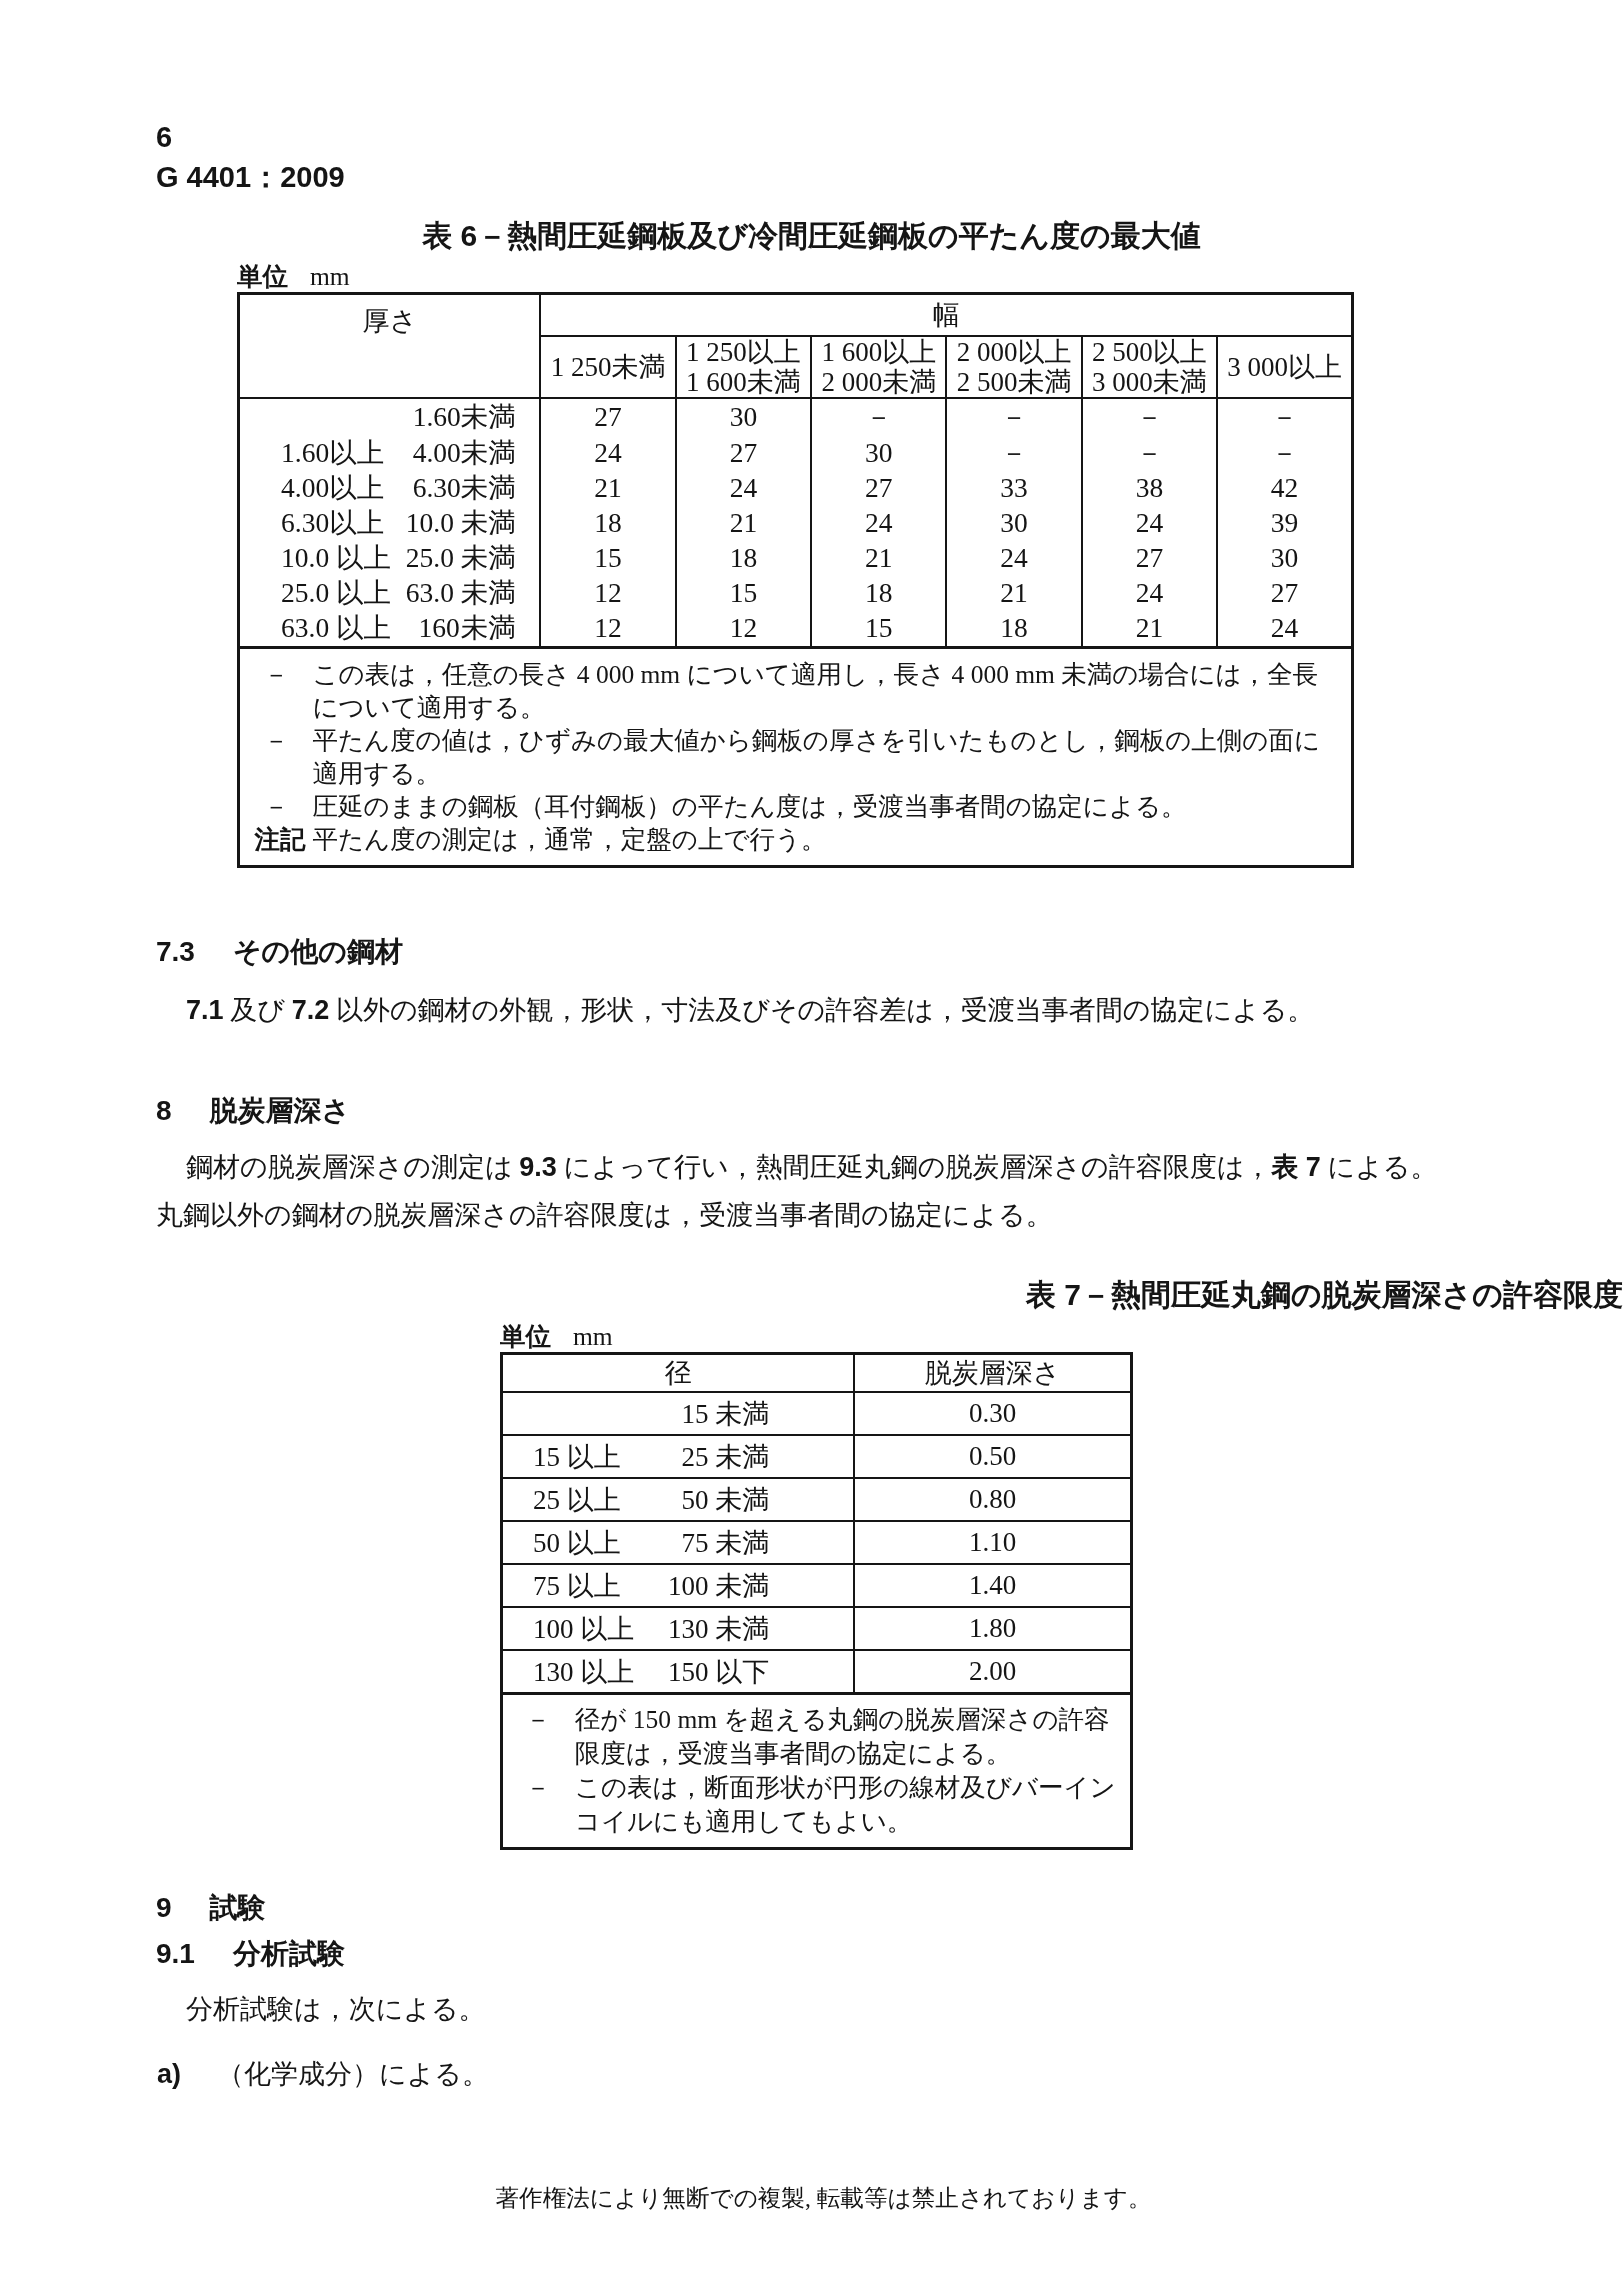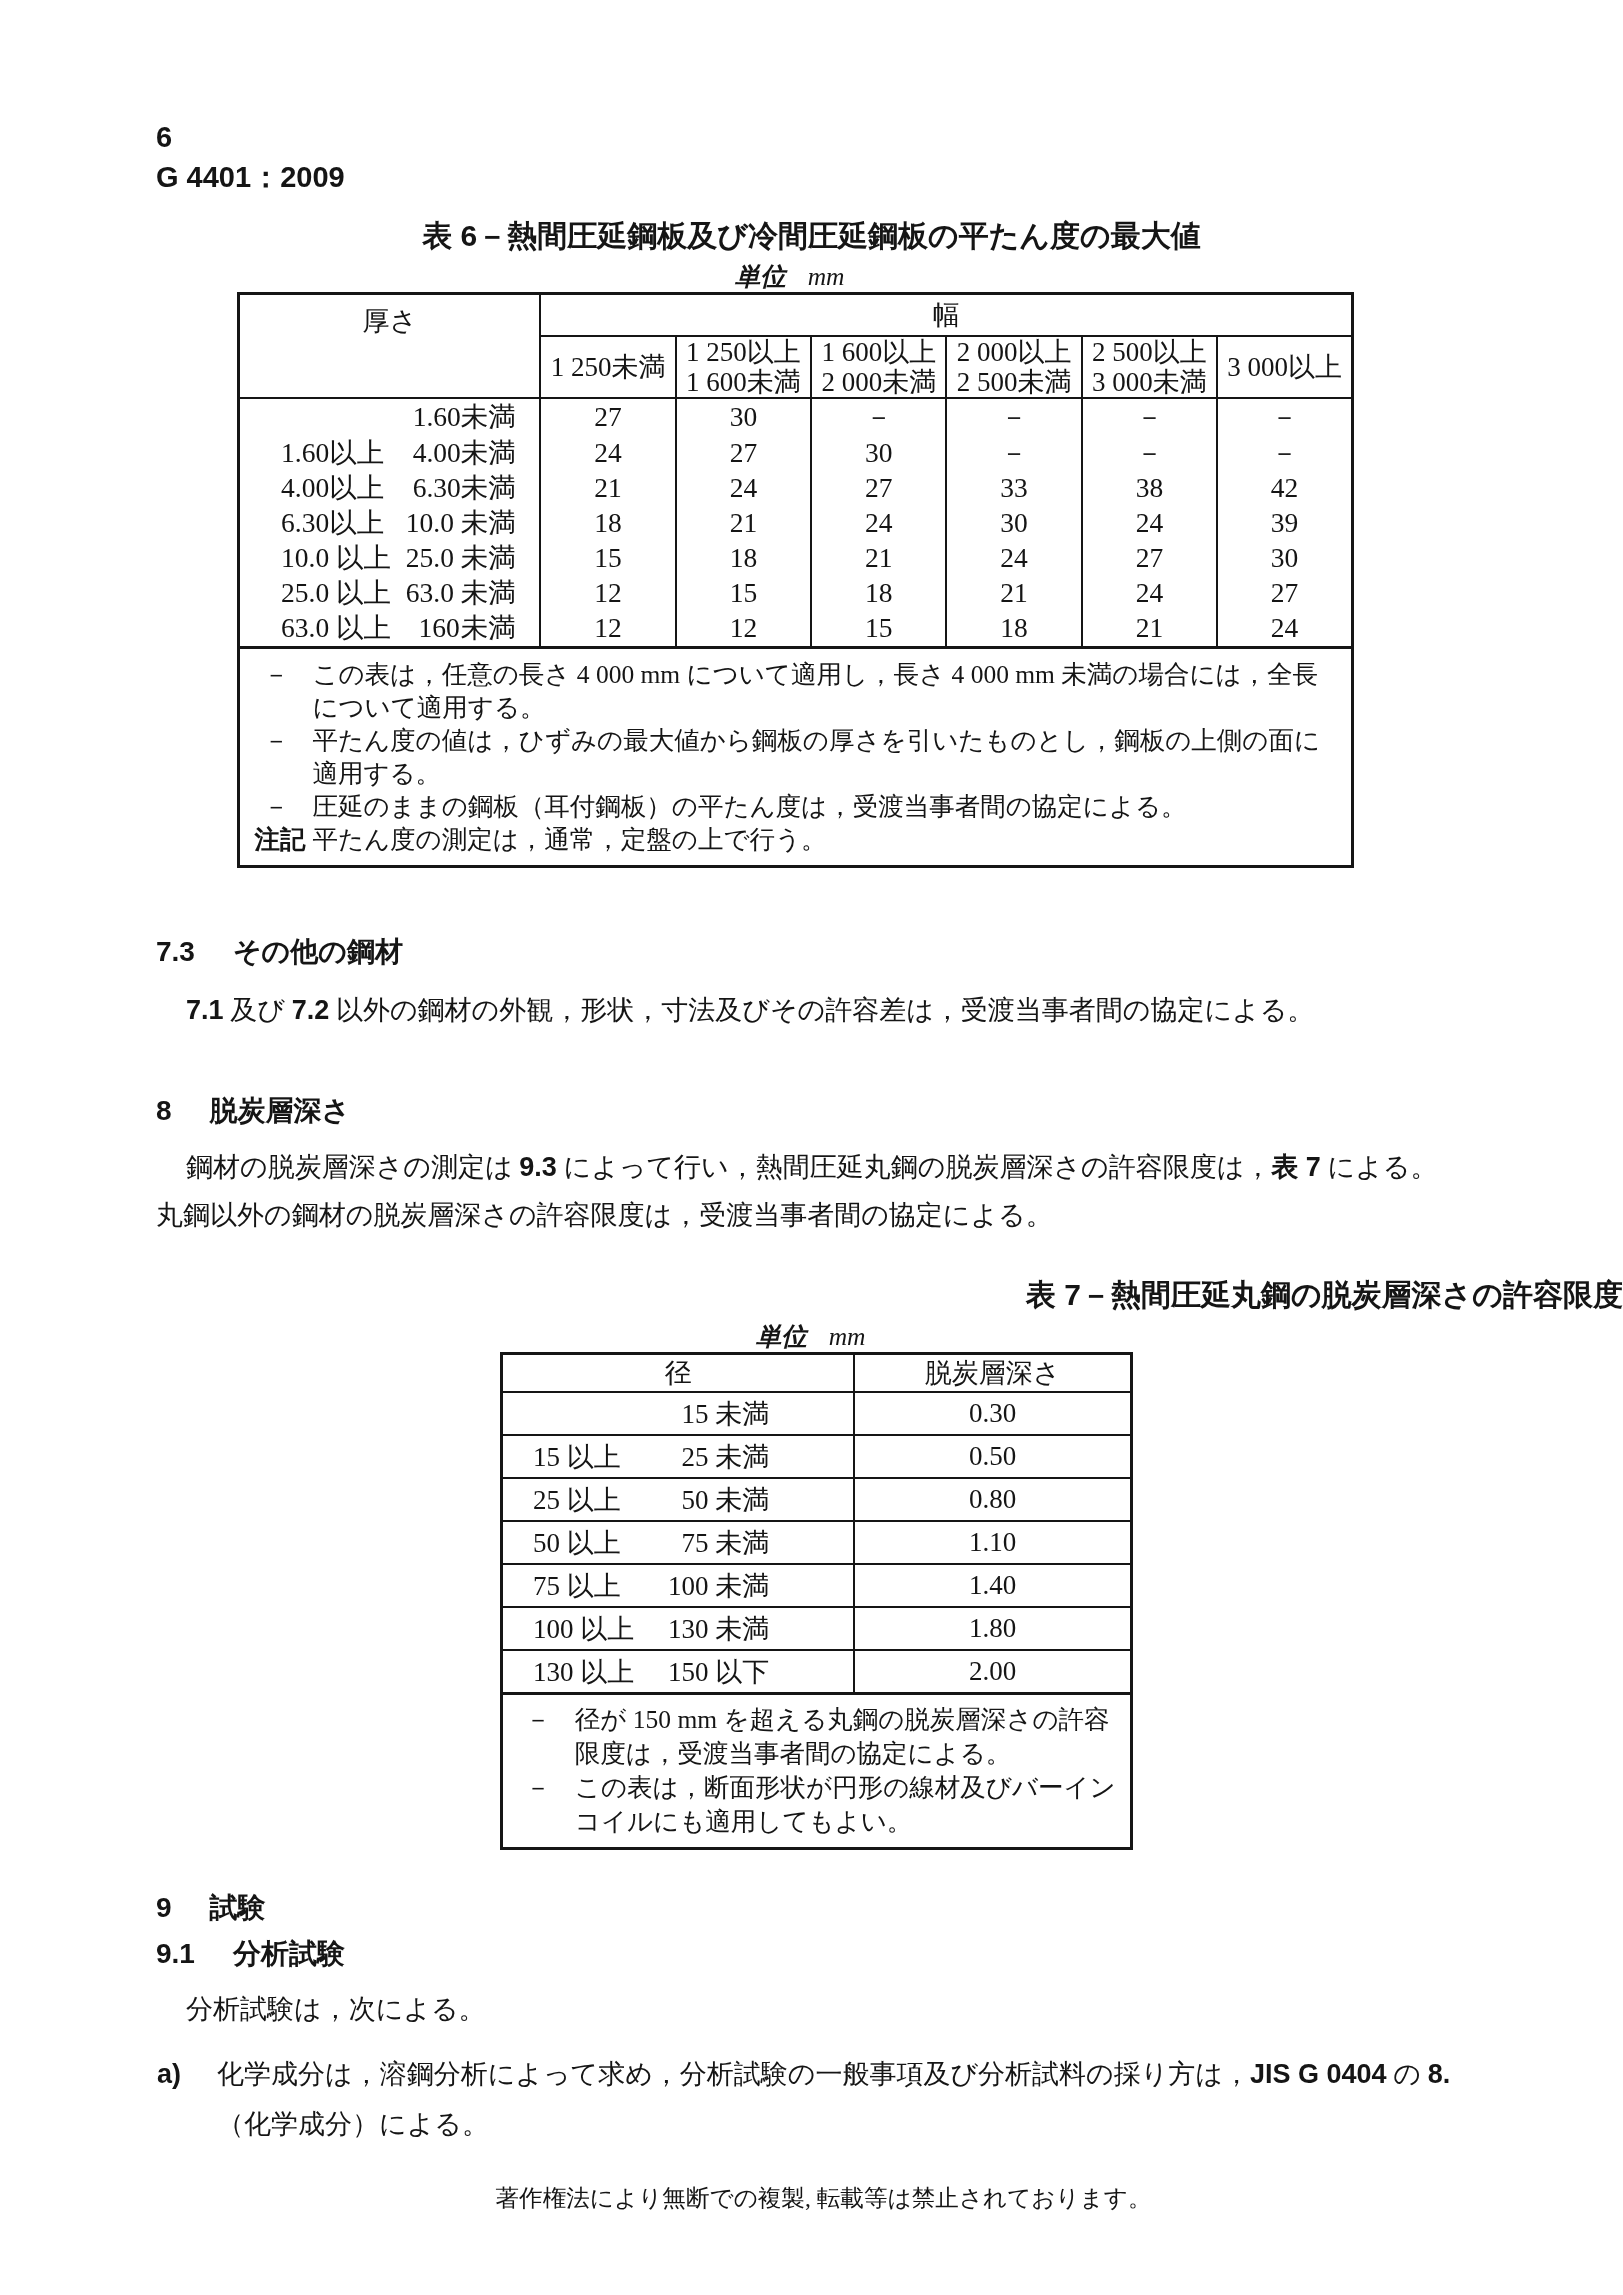--- a/index.html
+++ b/index.html
@@ -14,21 +14,21 @@
     margin:0 auto;
   }
   .b{font-weight:bold;font-family:"Liberation Sans","DejaVu Sans",sans-serif;}
 
   
   .pagenum{padding-top:119px;margin-left:156px;font-family:"Liberation Sans","DejaVu Sans",sans-serif;font-weight:bold;font-size:29px;line-height:37px;}
   .doccode{margin-left:156px;font-family:"Liberation Sans","DejaVu Sans",sans-serif;font-weight:bold;font-size:29px;line-height:37px;margin-top:2.6px;}
 
   
   .tbl-title{margin-top:21px;text-align:center;font-family:"Liberation Sans","DejaVu Sans",sans-serif;font-weight:bold;font-size:30px;line-height:38px;}
-  .unit-line{text-align:center;font-size:25.5px;line-height:31px;margin-top:6.5px;padding-right:11.8px;font-style:italic;}
+  .unit-line{text-align:left;font-size:25.5px;line-height:31px;margin-top:6.5px;padding-right:11.8px;}
   .unit-label{font-family:"Liberation Sans","DejaVu Sans",sans-serif;font-weight:bold;margin-right:22px;}
 
   
   .t6-wrap{margin-left:237px;width:1117px;}
   table{border-collapse:collapse;table-layout:fixed;}
   .t6{width:1117px;border:3.9px solid #151515;}
   .t6 th,.t6 td{border-left:2px solid #151515;border-right:2px solid #151515;font-weight:normal;padding:0;}
   .t6 tr.h1{height:42px;}
   .t6 tr.h2{height:52px;}
   .t6 th.thick{vertical-align:top;padding-top:7.9px;text-align:center;border-bottom:2.6px solid #151515;}
@@ -358,20 +358,19 @@
   <div class="sec-head" style="margin-top:39px;">
     <span class="num">9</span><span>試験</span>
   </div>
   <div class="sec-head" style="margin-top:9.2px;">
     <span class="num">9.1</span><span>分析試験</span>
   </div>
   <div class="para indent" style="margin-top:13px;">分析試験は，次による。</div>
 
   <div class="item" style="margin-top:15.7px;">
     <span class="label">a)</span>
-    <div><span>化学成分は，溶鋼分析によって求め，分析試験の一般事項及び分析試料の採り方は，</span><span class="b">JIS G 0404</span><span> の </span><span class="b">8.</span></div>
     <div>（化学成分）による。</div>
   </div>
 
   <div class="footer">著作権法により無断での複製, 転載等は禁止されております。</div>
 
 </div>
 
 
 </body></html>

